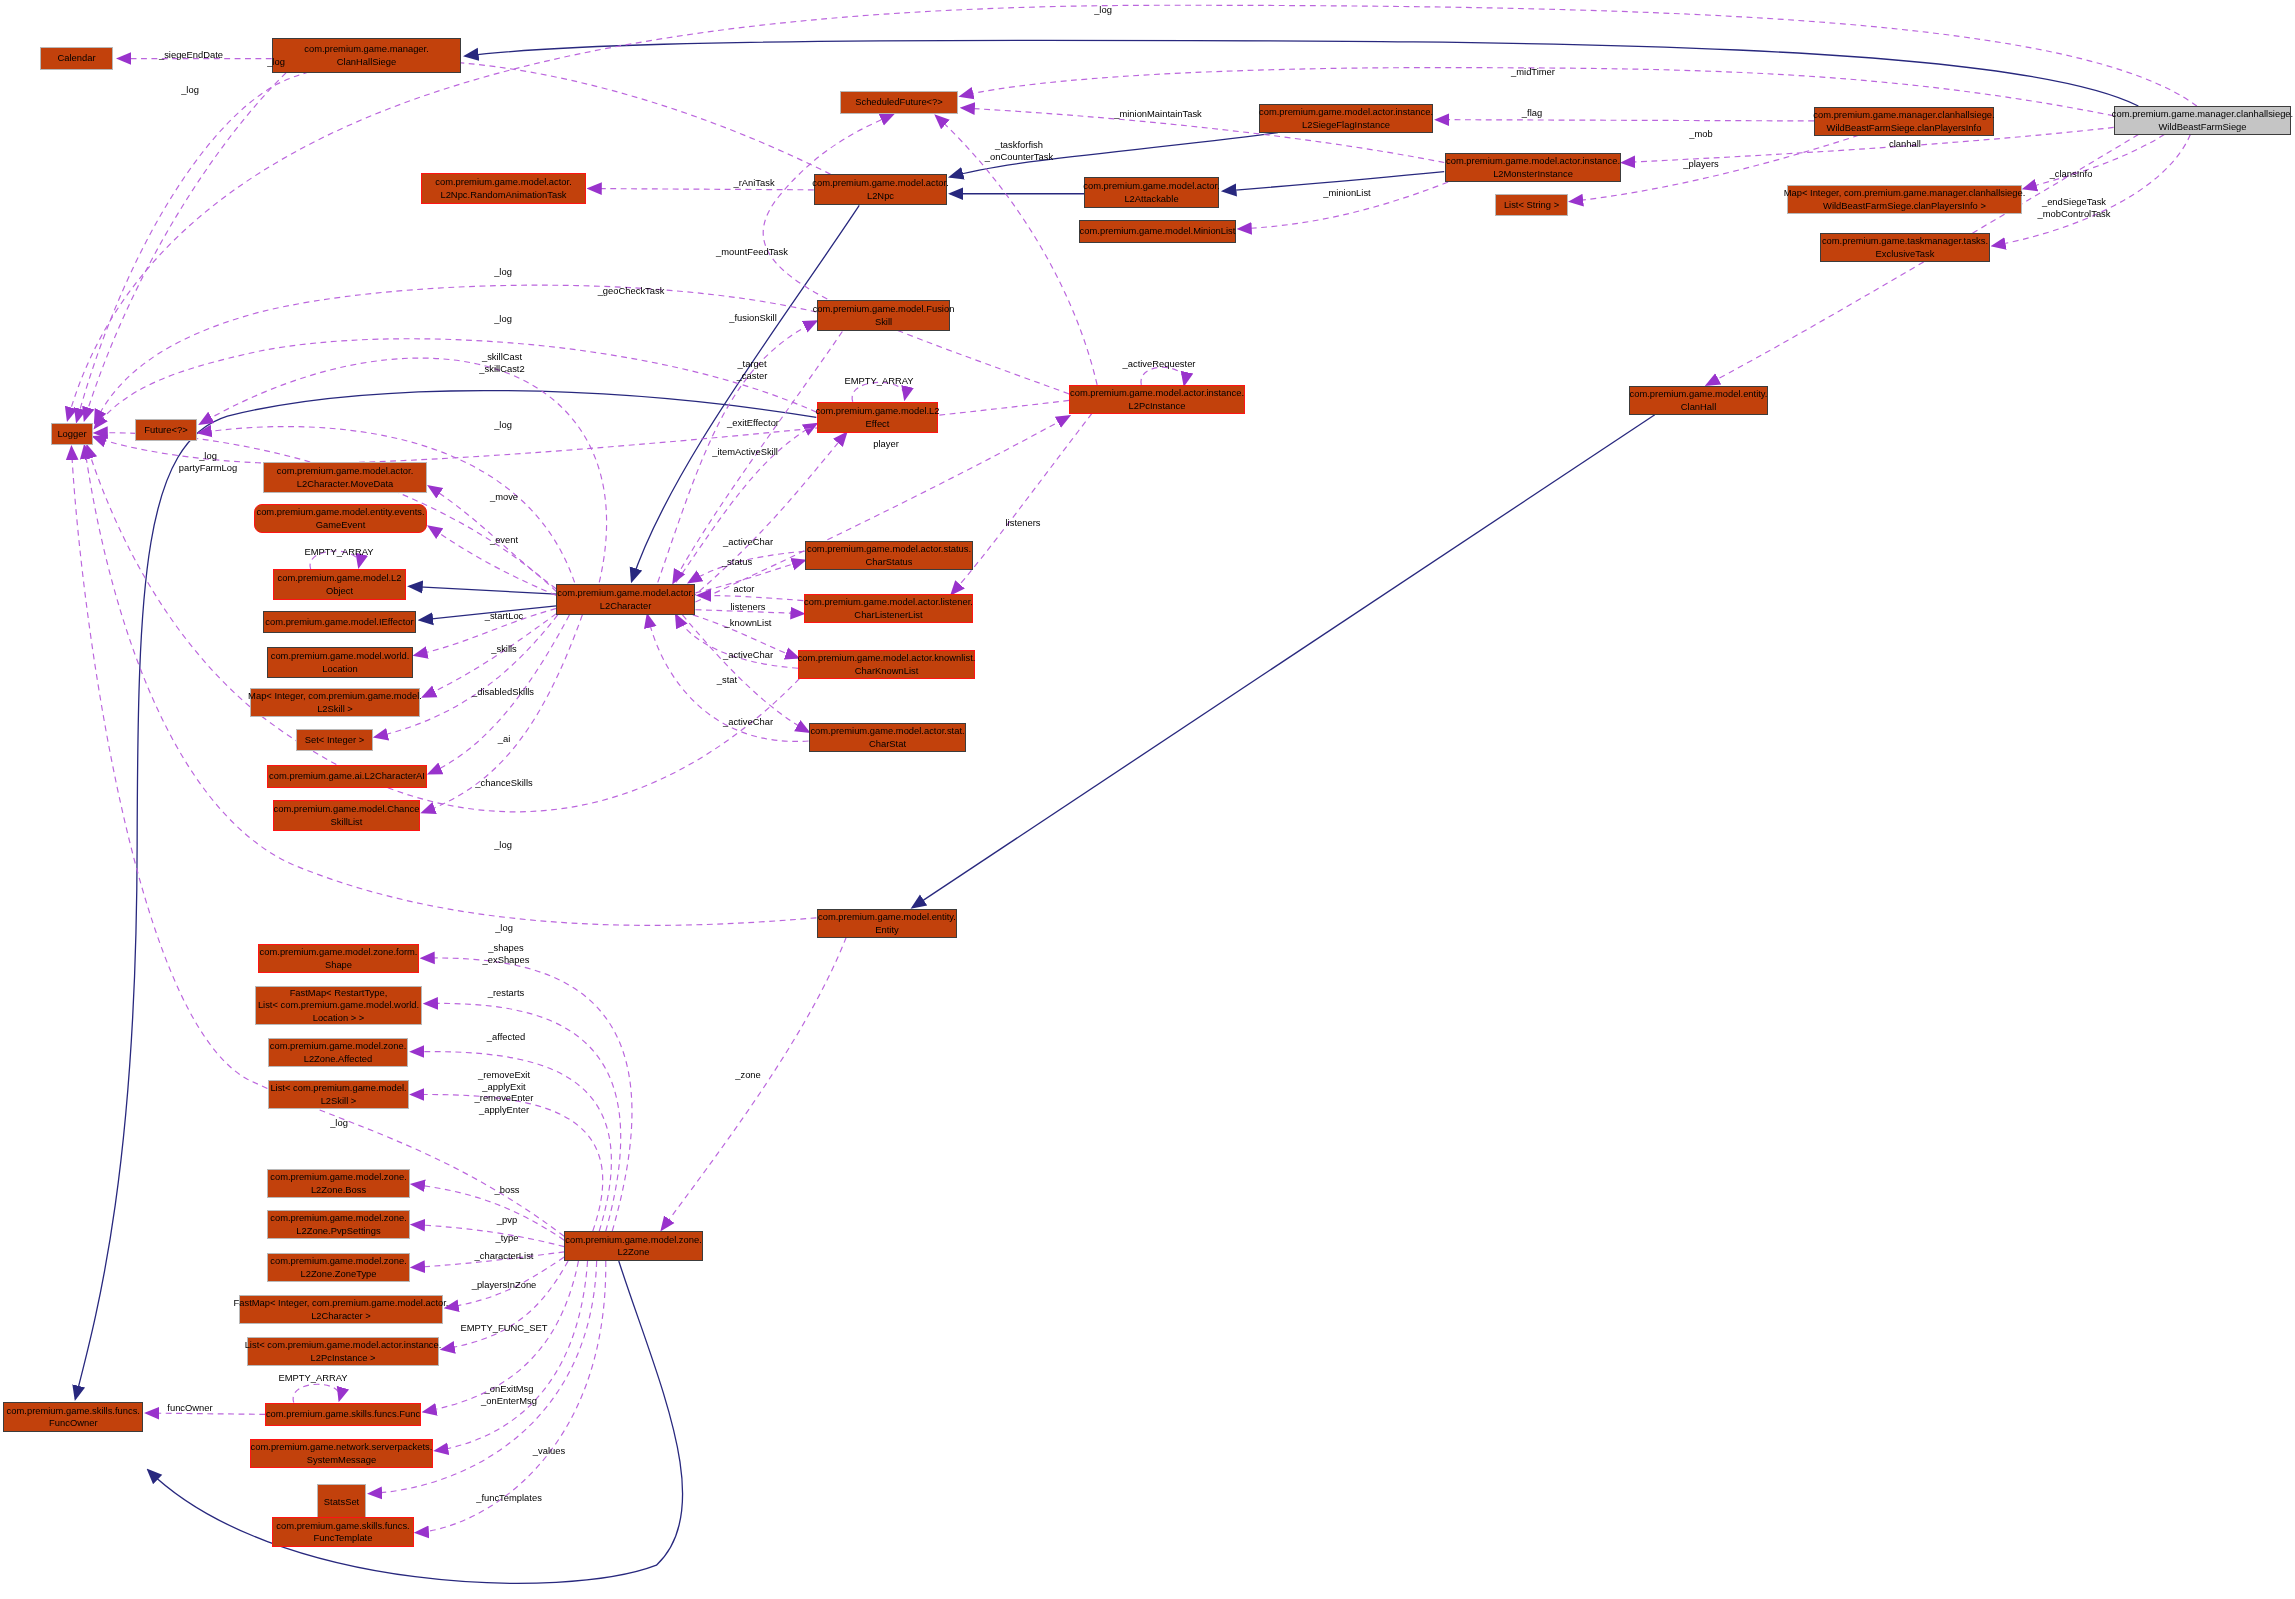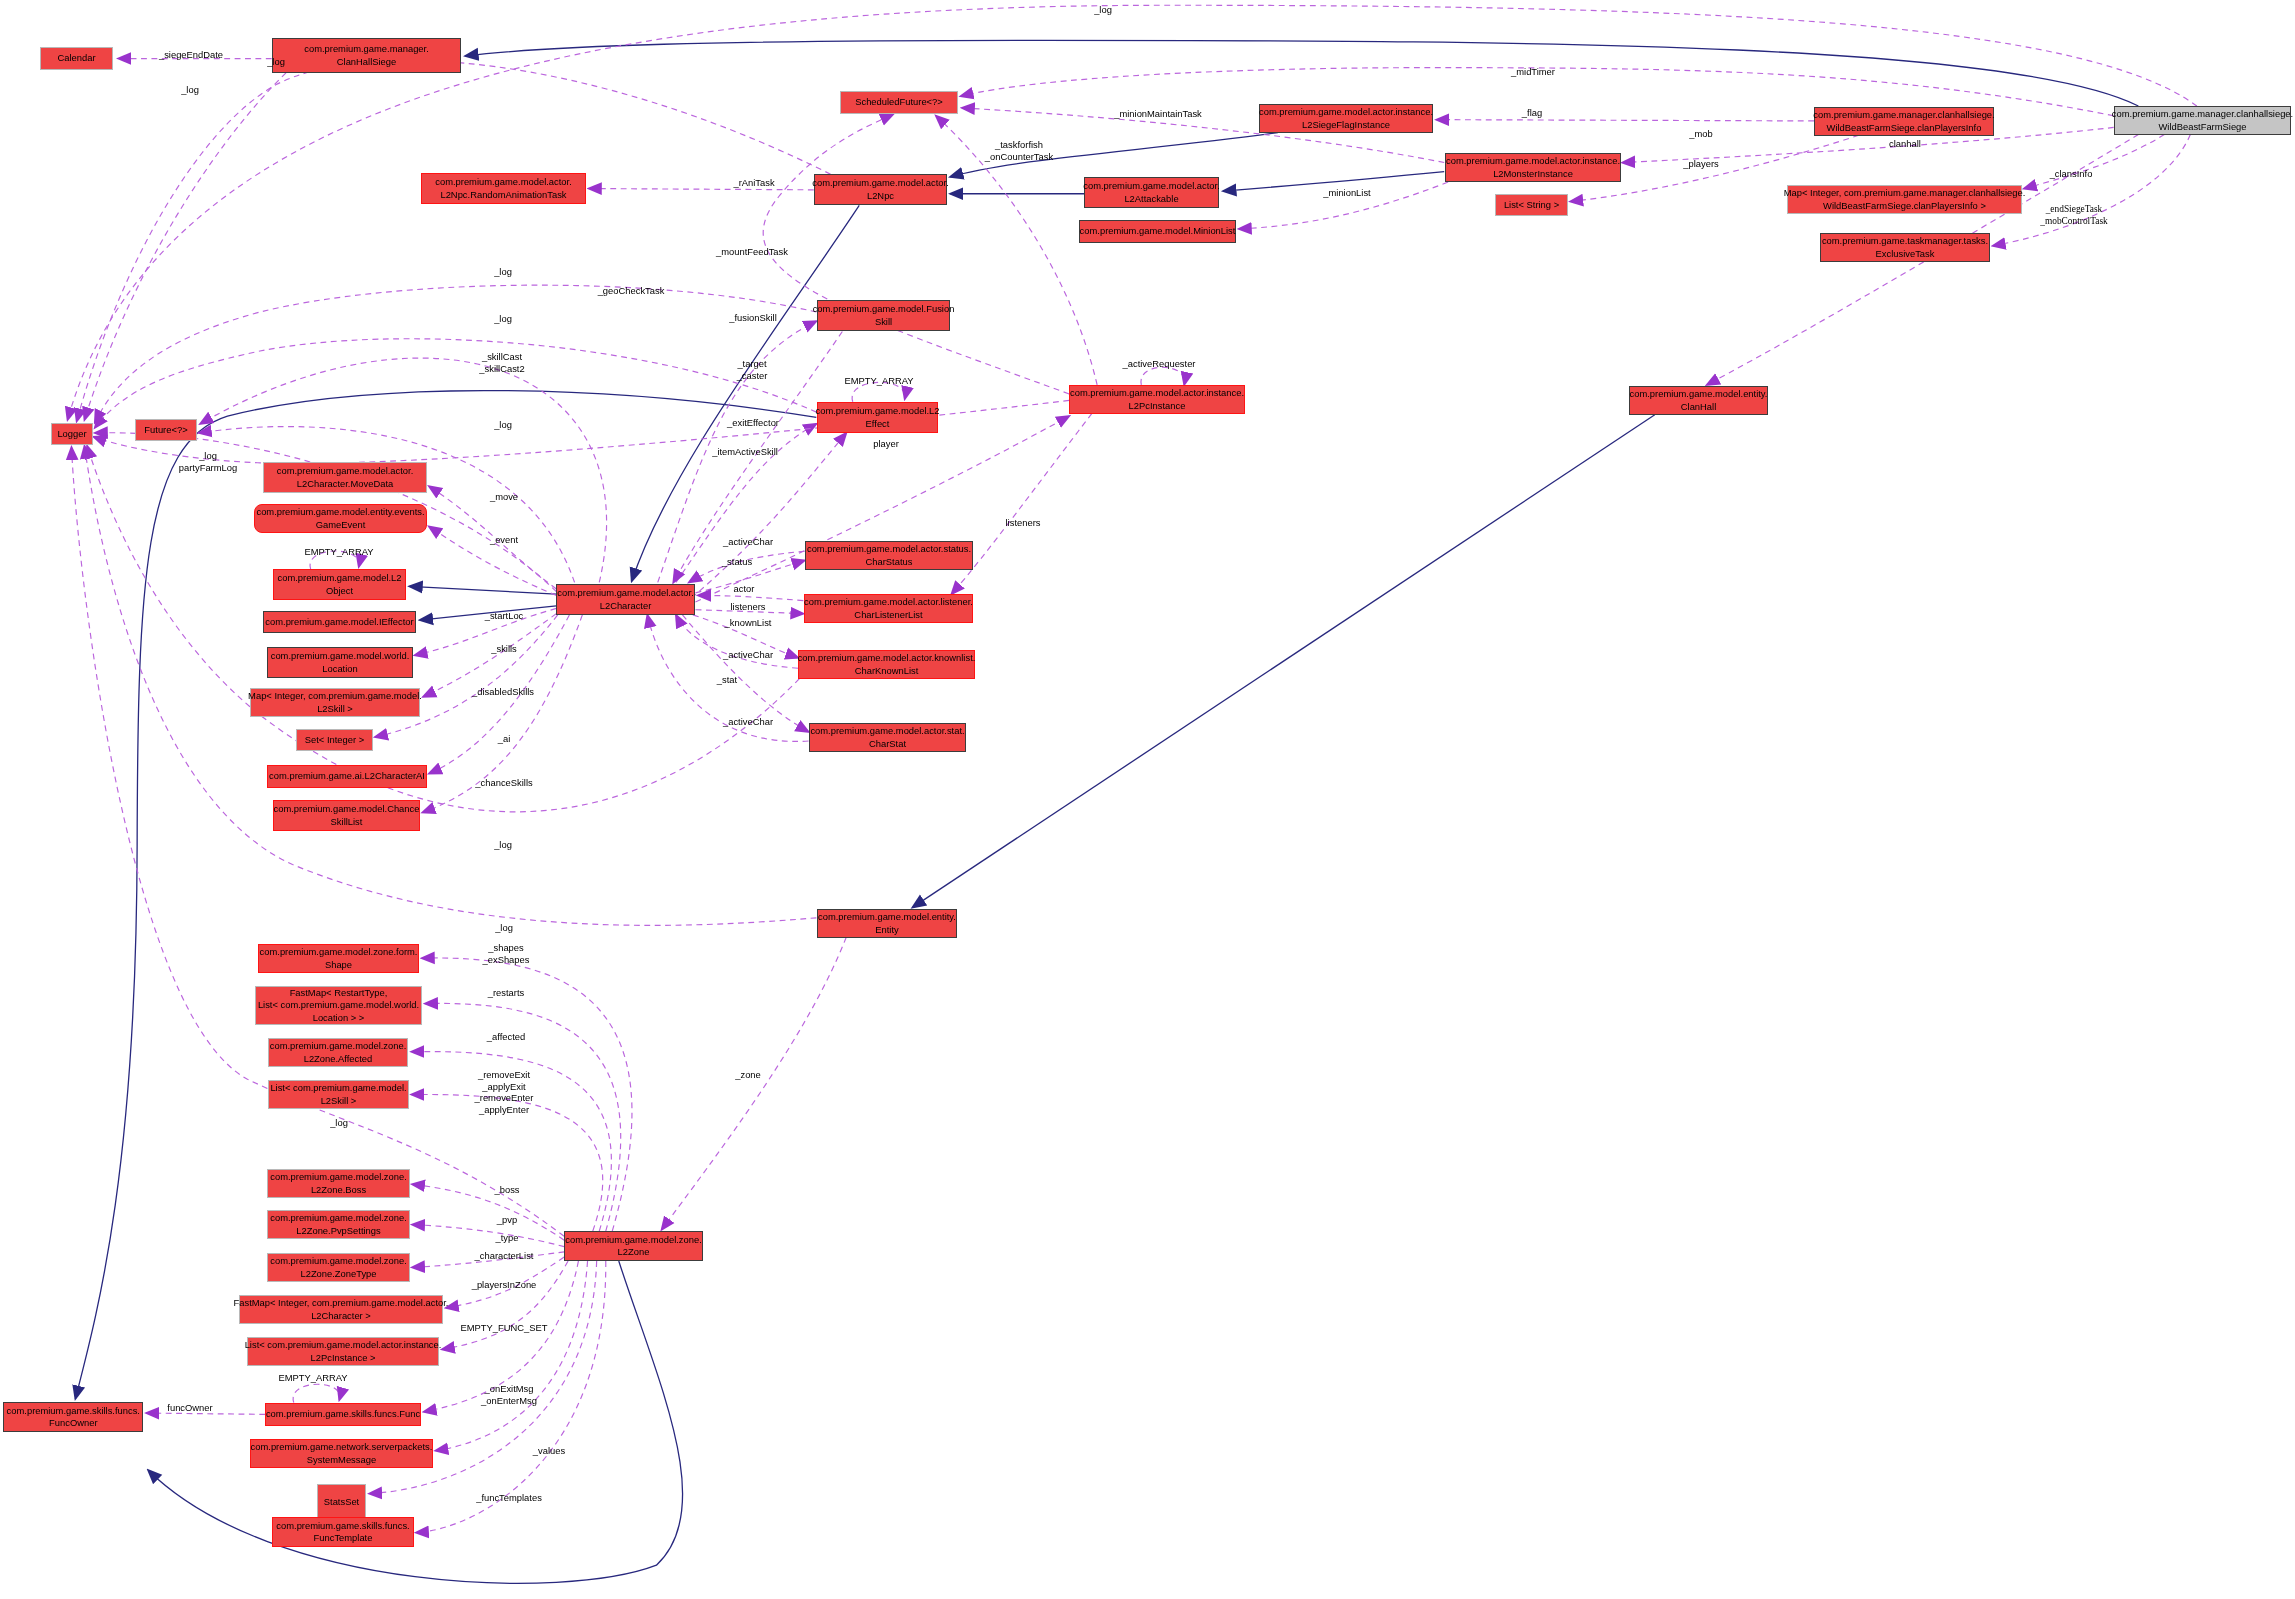--- a/index.html
+++ b/index.html
@@ -6,21 +6,21 @@
   #canvas {
     position:relative;
     width:2295px; height:1599px;
     background:#ffffff;
     font-family:"Liberation Sans", sans-serif;
     overflow:hidden;
   }
   #edge-layer { position:absolute; left:0; top:0; width:2295px; height:1599px; }
   .node {
     position:absolute;
-    background:#ef4444;
+    background:#c2410c;
     border:0.7px solid #b8b8b8;
     display:flex; flex-direction:column;
     align-items:center; justify-content:center;
     text-align:center;
     font-size:9.4px; line-height:12.4px; color:#000;
     box-sizing:border-box;
     white-space:nowrap;
     padding:0.7px 2.6px;
   }
   .node.dark  { border:1.3px solid #3c3c3c; }
@@ -325,21 +325,21 @@
       <div class="edge-label" style="left: 1533px; top: 72px;">_midTimer</div>
       <div class="edge-label" style="left: 1158px; top: 114px;">_minionMaintainTask</div>
       <div class="edge-label" style="left: 1532px; top: 113px;">_flag</div>
       <div class="edge-label" style="left: 1019px; top: 151px;">_taskforfish
 _onCounterTask</div>
       <div class="edge-label" style="left: 1347px; top: 193px;">_minionList</div>
       <div class="edge-label" style="left: 1701px; top: 134px;">_mob</div>
       <div class="edge-label" style="left: 1701px; top: 164px;">_players</div>
       <div class="edge-label" style="left: 1905px; top: 144px;">clanhall</div>
       <div class="edge-label" style="left: 2071px; top: 174px;">_clansInfo</div>
-      <div class="edge-label" style="left: 2074px; top: 216px; font-family: Liberation Serif, serif;">_endSiegeTask
+      <div class="edge-label" style="left: 2074px; top: 208px;">_endSiegeTask
 _mobControlTask</div>
       <div class="edge-label" style="left: 754px; top: 183px;">_rAniTask</div>
       <div class="edge-label" style="left: 752px; top: 252px;">_mountFeedTask</div>
       <div class="edge-label" style="left: 631px; top: 291px;">_geoCheckTask</div>
       <div class="edge-label" style="left: 502px; top: 363px;">_skillCast
 _skillCast2</div>
       <div class="edge-label" style="left: 753px; top: 318px;">_fusionSkill</div>
       <div class="edge-label" style="left: 753px; top: 423px;">_exitEffector</div>
       <div class="edge-label" style="left: 745px; top: 452px;">_itemActiveSkill</div>
       <div class="edge-label" style="left: 879px; top: 381px;">EMPTY_ARRAY</div>

